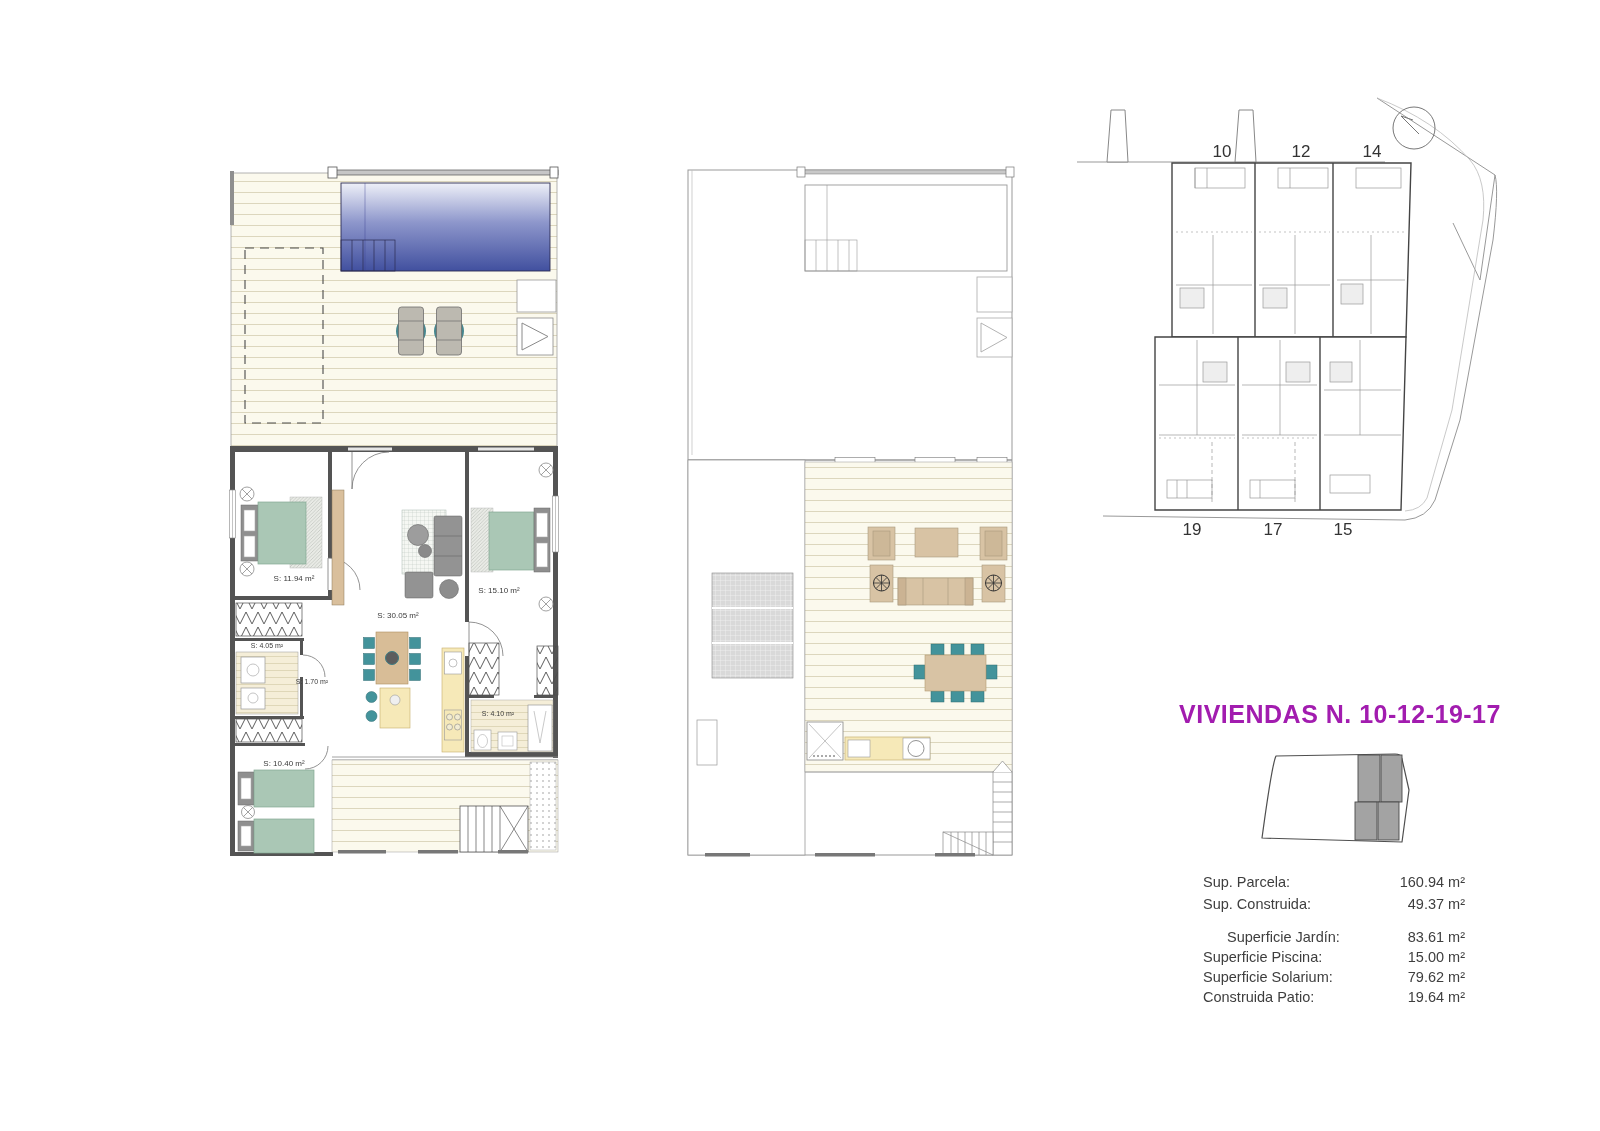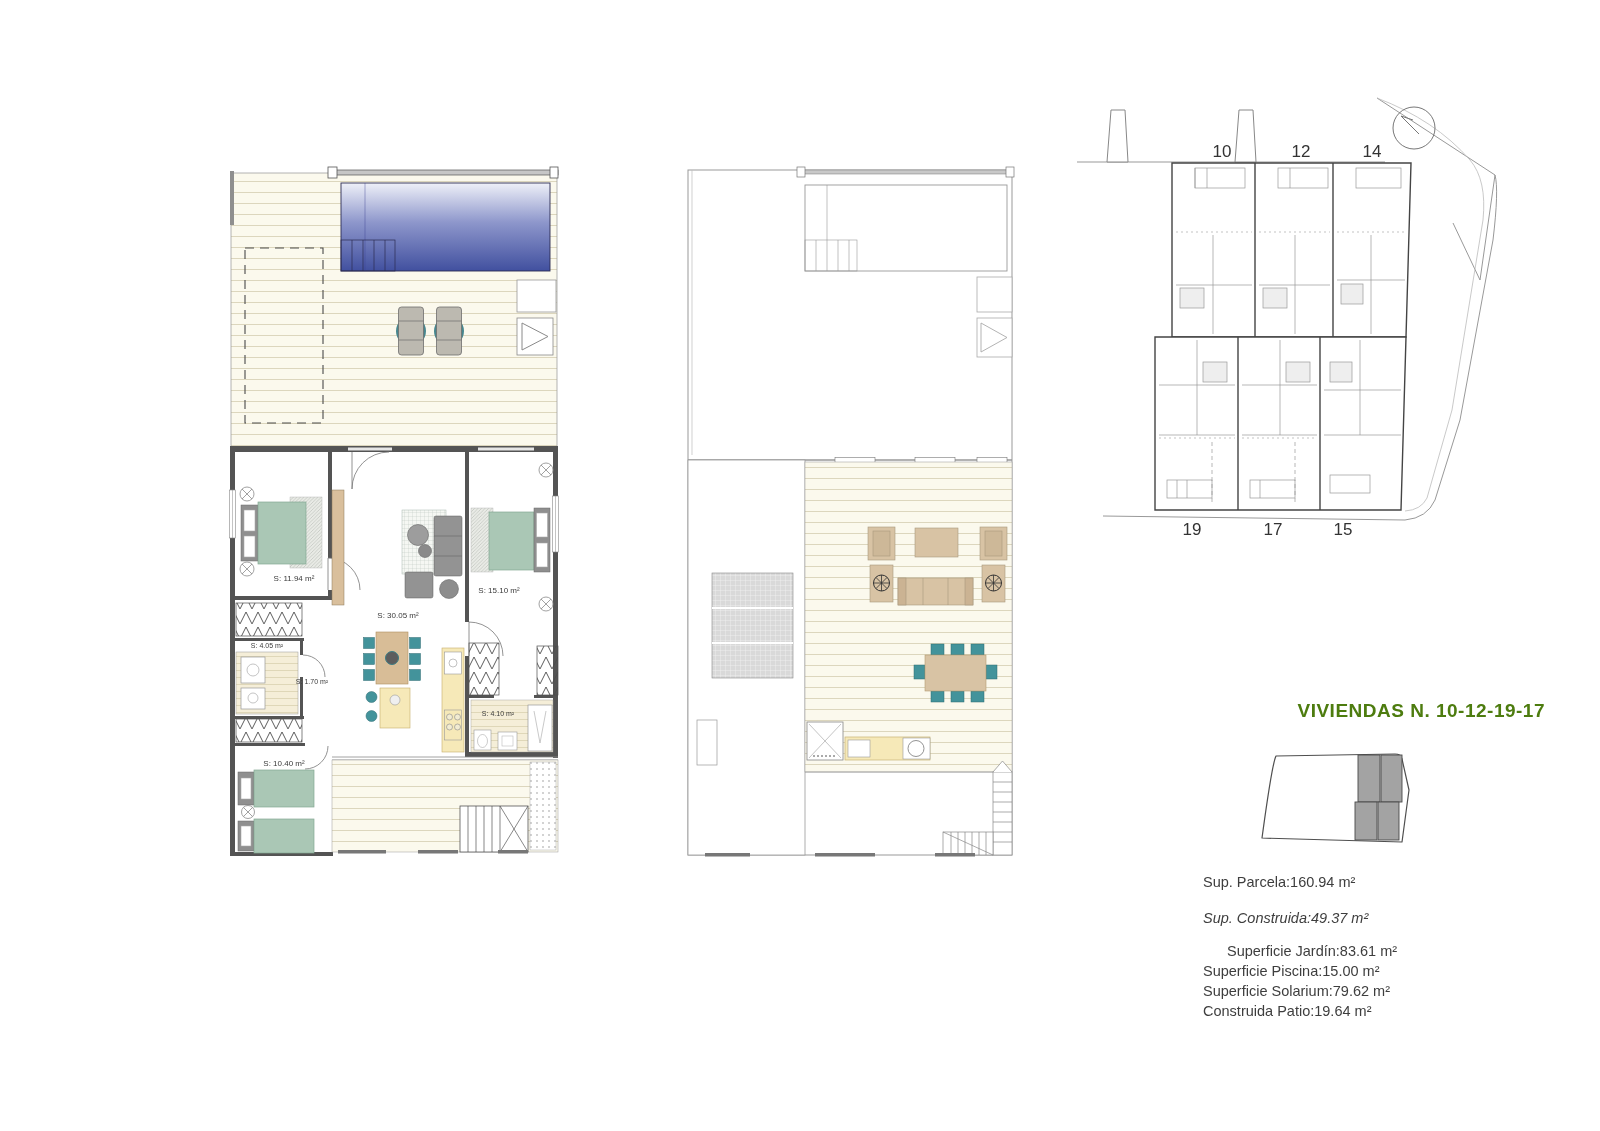--- a/index.html
+++ b/index.html
@@ -3,25 +3,25 @@
 <meta charset="utf-8">
 <style>
   html,body{margin:0;padding:0;background:#ffffff;}
   body{width:1600px;height:1131px;position:relative;font-family:"Liberation Sans",sans-serif;}
   .canvas{position:absolute;left:0;top:0;width:1600px;height:1131px;background:#fff;overflow:hidden;}
   .plan{position:absolute;}
   #ground{left:228px;top:160px;width:332px;height:702px;}
   #solarium{left:685px;top:160px;width:330px;height:702px;}
   #siteplan{left:1075px;top:80px;width:450px;height:470px;}
   #locator{position:absolute;left:1245px;top:748px;width:175px;height:100px;}
-  .info-title{position:absolute;left:1135px;top:700px;width:410px;text-align:right;
-    font-size:19px;font-weight:bold;color:#4d7c0f;letter-spacing:0.5px;}
+  .info-title{position:absolute;left:1135px;top:700px;width:410px;text-align:center;
+    font-size:25px;font-weight:bold;color:#a21caf;letter-spacing:0.5px;}
   .area-table{position:absolute;left:1203px;top:872px;width:262px;font-size:14.5px;color:#3e3e3e;}
-  .area-row{display:flex;line-height:20px;}
-  .gap-a{margin-top:16px;font-style:italic;}
+  .area-row{display:flex;justify-content:space-between;line-height:20px;}
+  .gap-a{margin-top:2px;}
   .gap-b{margin-top:13px;margin-left:24px;}
   svg text{font-family:"Liberation Sans",sans-serif;}
   .room-label{font-size:8px;fill:#3a3a3a;text-anchor:middle;}
   .room-label-sm{font-size:7px;fill:#3a3a3a;text-anchor:middle;}
   .unit-num{font-size:17px;fill:#333;text-anchor:middle;}
 </style>
 </head>
 <body>
 
 <div class="canvas">

